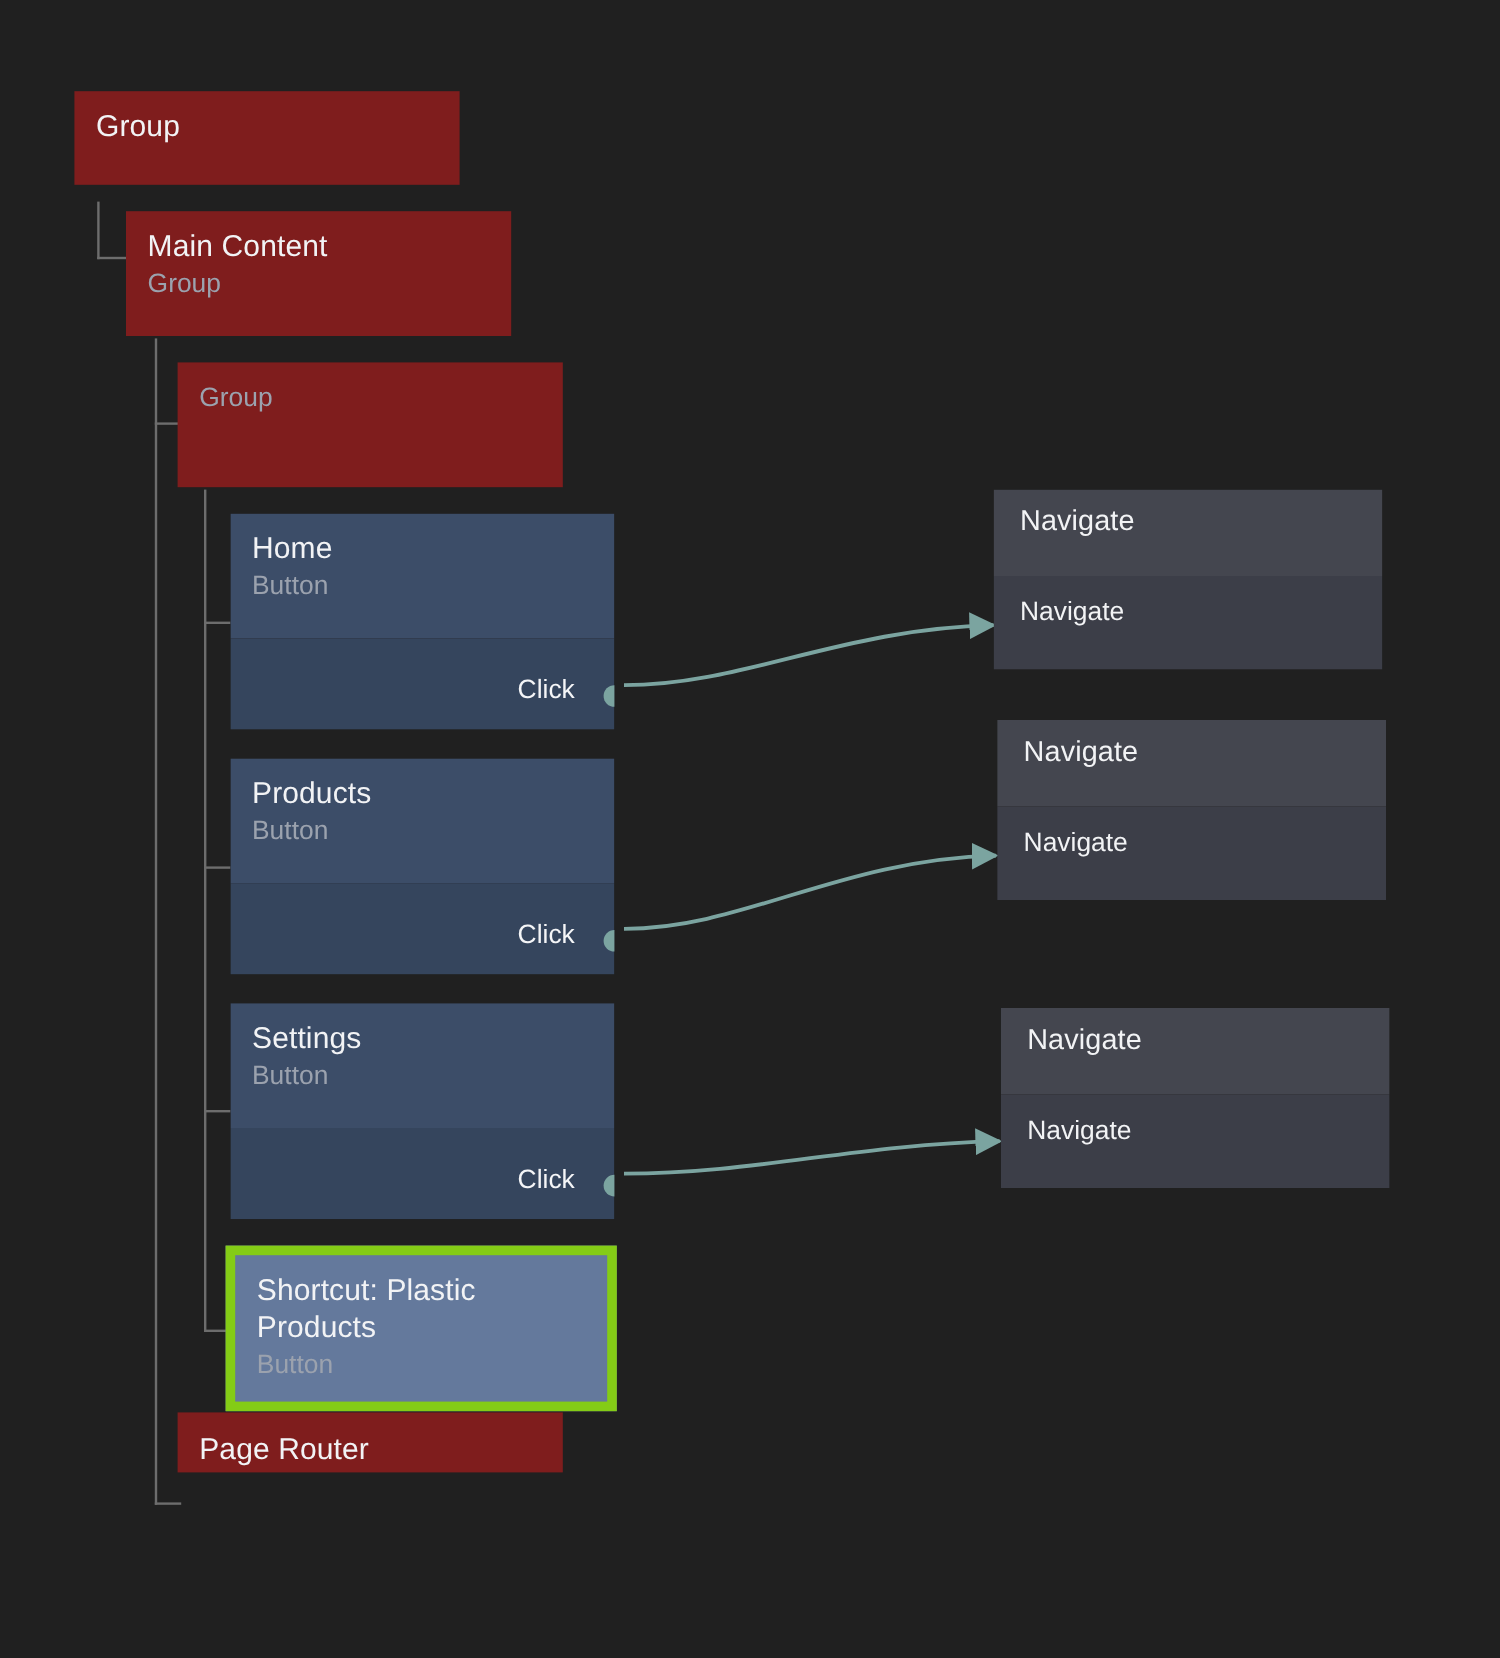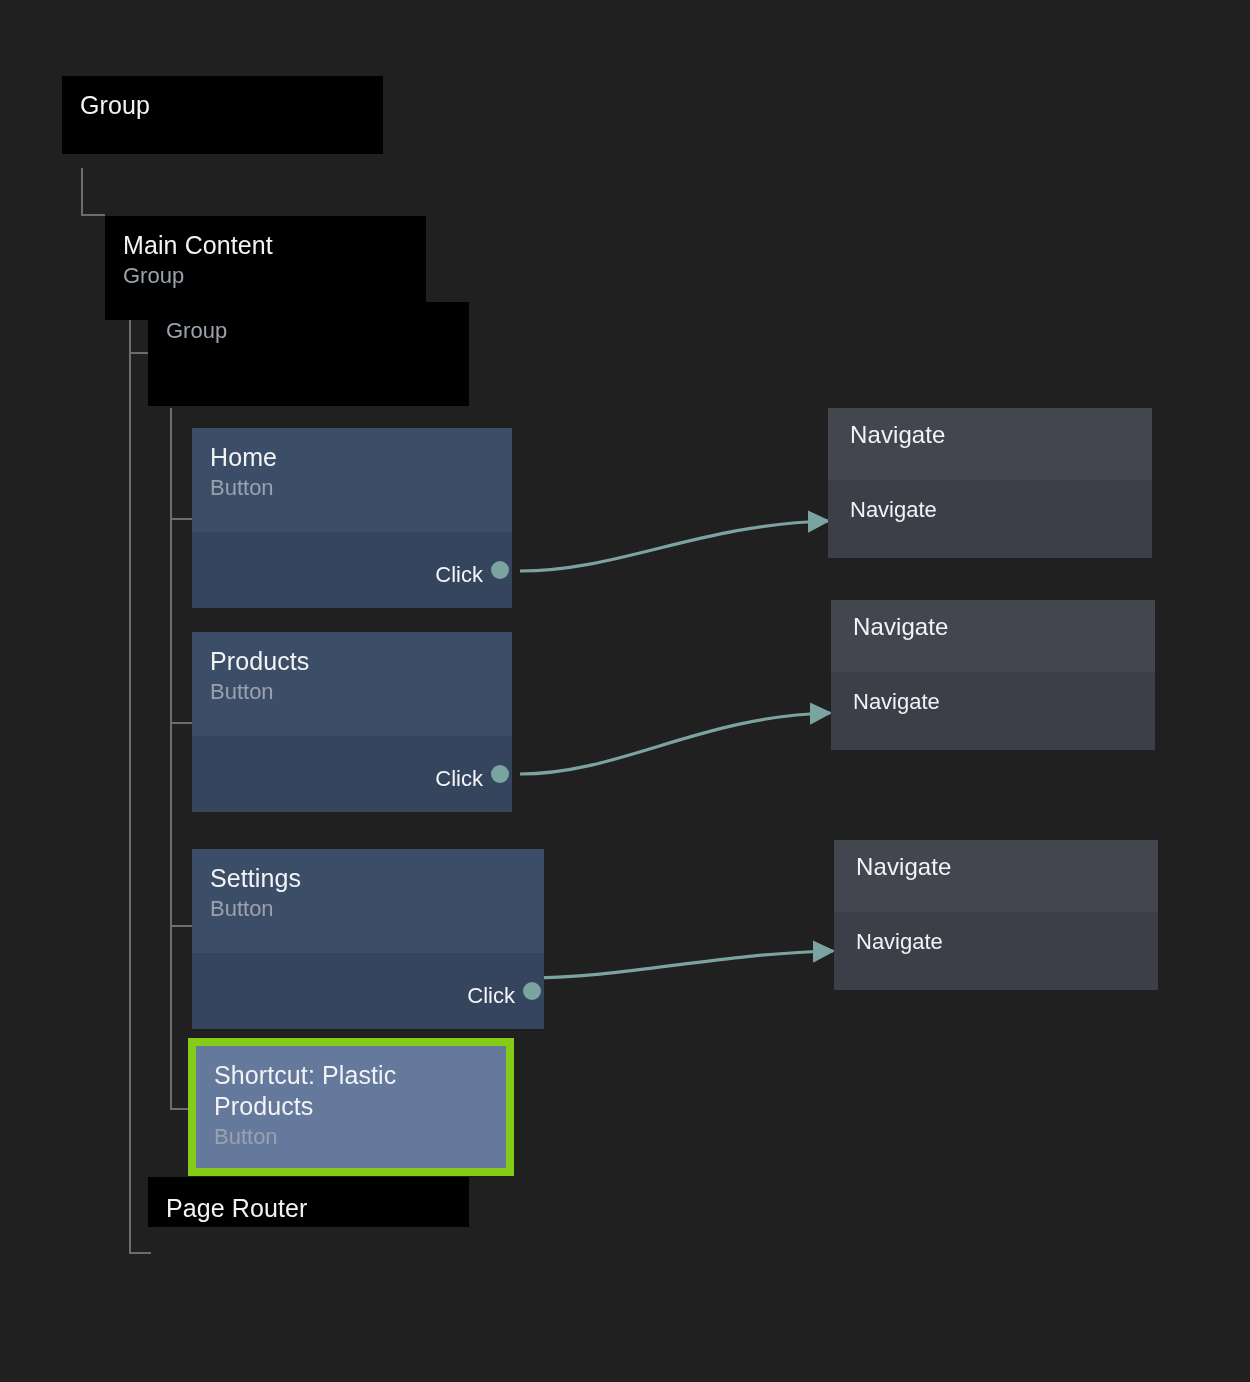--- a/index.html
+++ b/index.html
@@ -62,21 +62,21 @@
   }
   .node-subtitle {
     color: #9ba2ae;
     font-size: 22px;
     line-height: 29px;
     font-weight: 400;
   }
 
   
   .node.group {
-    background: #000000;
+    background: #7f1d1d;
   }
   .node.group .node-head { padding-bottom: 16px; }
 
   
   .node.button .node-head { background: #3c4d68; }
   .node.button .node-body { background: #35455d; }
 
   
   .node.selected {
     border: 8px solid #84cc16;
@@ -99,24 +99,24 @@
   }
   .node.action .port-label {
     color: #f2f3f5;
     font-size: 22px;
     line-height: 28px;
   }
 
   
   .port-row {
     position: absolute;
-    right: 12px;
+    right: 0;
     display: flex;
-    align-items: flex-start;
-    gap: 8px;
+    align-items: flex-end;
+    gap: 24px;
   }
   .port-label-out {
     color: #f4f5f7;
     font-size: 22px;
     line-height: 28px;
   }
   .port-dot {
     width: 18px;
     height: 18px;
     border-radius: 50%;
@@ -152,21 +152,21 @@
     <path d="M 520 774 C 620 774, 700 716, 830 713" fill="none" stroke="#7ba4a0" stroke-width="3.2" marker-end="url(#arrow)"></path>
     <path d="M 520 978 C 630 978, 710 954, 833 951" fill="none" stroke="#7ba4a0" stroke-width="3.2" marker-end="url(#arrow)"></path>
   </svg>
 
   <div class="node group" style="left:62px; top:76px; width:321px; height:78px;">
     <div class="node-head">
       <div class="node-title">Group</div>
     </div>
   </div>
 
-  <div class="node group" style="left:105px; top:176px; width:321px; height:104px;margin-top:40px;">
+  <div class="node group" style="left:105px; top:176px; width:321px; height:104px;">
     <div class="node-head">
       <div class="node-title">Main Content</div>
       <div class="node-subtitle">Group</div>
     </div>
   </div>
 
   <div class="node group" style="left:148px; top:302px; width:321px; height:104px;">
     <div class="node-head">
       <div class="node-subtitle">Group</div>
     </div>
@@ -191,21 +191,21 @@
       <div class="node-subtitle">Button</div>
     </div>
     <div class="node-body" style="height:76px;">
       <div class="port-row" style="top:29px;">
         <span class="port-label-out">Click</span>
         <span class="port-dot"></span>
       </div>
     </div>
   </div>
 
-  <div class="node button" style="left:192px; top:836px; width:352px; height:180px;margin-top:13px;">
+  <div class="node button" style="left:192px; top:836px; width:320px; height:180px;">
     <div class="node-head" style="height:104px;">
       <div class="node-title">Settings</div>
       <div class="node-subtitle">Button</div>
     </div>
     <div class="node-body" style="height:76px;">
       <div class="port-row" style="top:29px;">
         <span class="port-label-out">Click</span>
         <span class="port-dot"></span>
       </div>
     </div>

